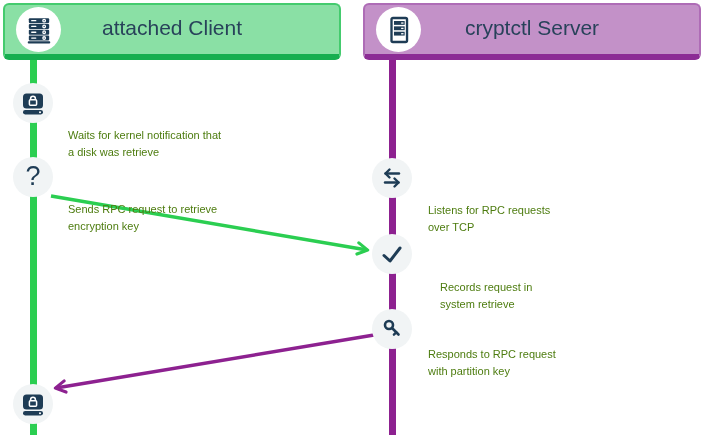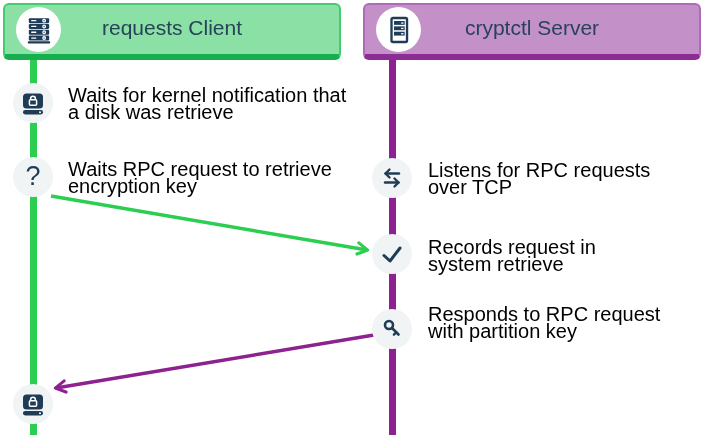--- a/index.html
+++ b/index.html
@@ -63,23 +63,24 @@
   }
   .qmark {
     font-size: 27px;
     font-weight: 500;
     color: #1e3c55;
     line-height: 1;
     padding-bottom: 2px;
   }
   .step-text {
     position: absolute;
-    font-size: 20px;
+    font-size: 11px;
     line-height: 17px;
-    color: #000000;
+    color: #4d7c0f;
+    margin-top: 40px;
   }
 </style>
 </head>
 <body>
 
 <div class="canvas">
 
   <div class="lifeline client"></div>
   <div class="lifeline server"></div>
 
@@ -98,21 +99,21 @@
             <circle cx="18.8" cy="5.3" r="1.2"></circle>
           <line x1="7.2" y1="10.7" x2="11" y2="10.7"></line>
             <circle cx="18.8" cy="10.7" r="1.2"></circle>
           <line x1="7.2" y1="16.1" x2="11" y2="16.1"></line>
             <circle cx="18.8" cy="16.1" r="1.2"></circle>
           <line x1="7.2" y1="21.5" x2="11" y2="21.5"></line>
             <circle cx="18.8" cy="21.5" r="1.2"></circle>
         </g>
       </svg>
     </div>
-    <div class="header-title">requests Client</div>
+    <div class="header-title">attached Client</div>
   </div>
 
   <div class="header server">
     <div class="badge">
       <svg width="30" height="30" viewBox="0 0 28 28">
         <rect x="7" y="2.8" width="14.5" height="22.4" rx="1.4" fill="#ffffff" stroke="#1e3c55" stroke-width="2.2"></rect>
         <g fill="#1e3c55">
           <rect x="9.3" y="5.6" width="10" height="3.6"></rect>
           <rect x="9.3" y="10.6" width="10" height="3.6"></rect>
           <rect x="9.3" y="15.6" width="10" height="3.6"></rect>
@@ -190,30 +191,30 @@
       </g>
     </svg>
   </div>
 
   <div class="step-text" style="left:68px;top:87px">
     <div>Waits for kernel notification that</div>
     <div>a disk was retrieve</div>
   </div>
 
   <div class="step-text" style="left:68px;top:161px">
-    <div>Waits RPC request to retrieve</div>
+    <div>Sends RPC request to retrieve</div>
     <div>encryption key</div>
   </div>
 
   <div class="step-text" style="left:428px;top:162px">
     <div>Listens for RPC requests</div>
     <div>over TCP</div>
   </div>
 
-  <div class="step-text" style="left:428px;top:239px">
+  <div class="step-text" style="left:440px;top:239px">
     <div>Records request in</div>
     <div>system retrieve</div>
   </div>
 
   <div class="step-text" style="left:428px;top:306px">
     <div>Responds to RPC request</div>
     <div>with partition key</div>
   </div>
 
 

